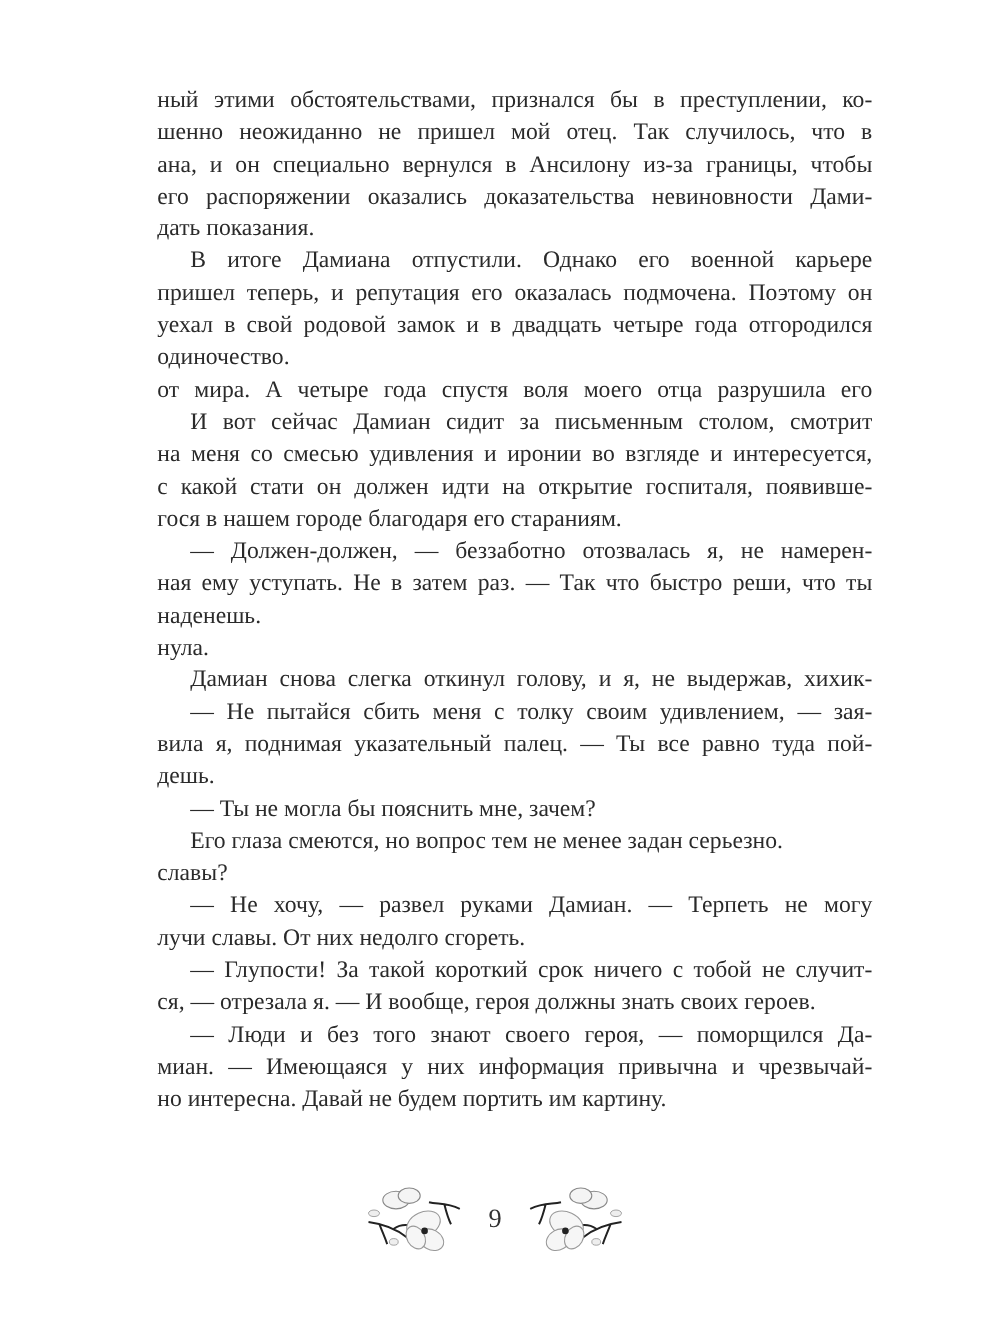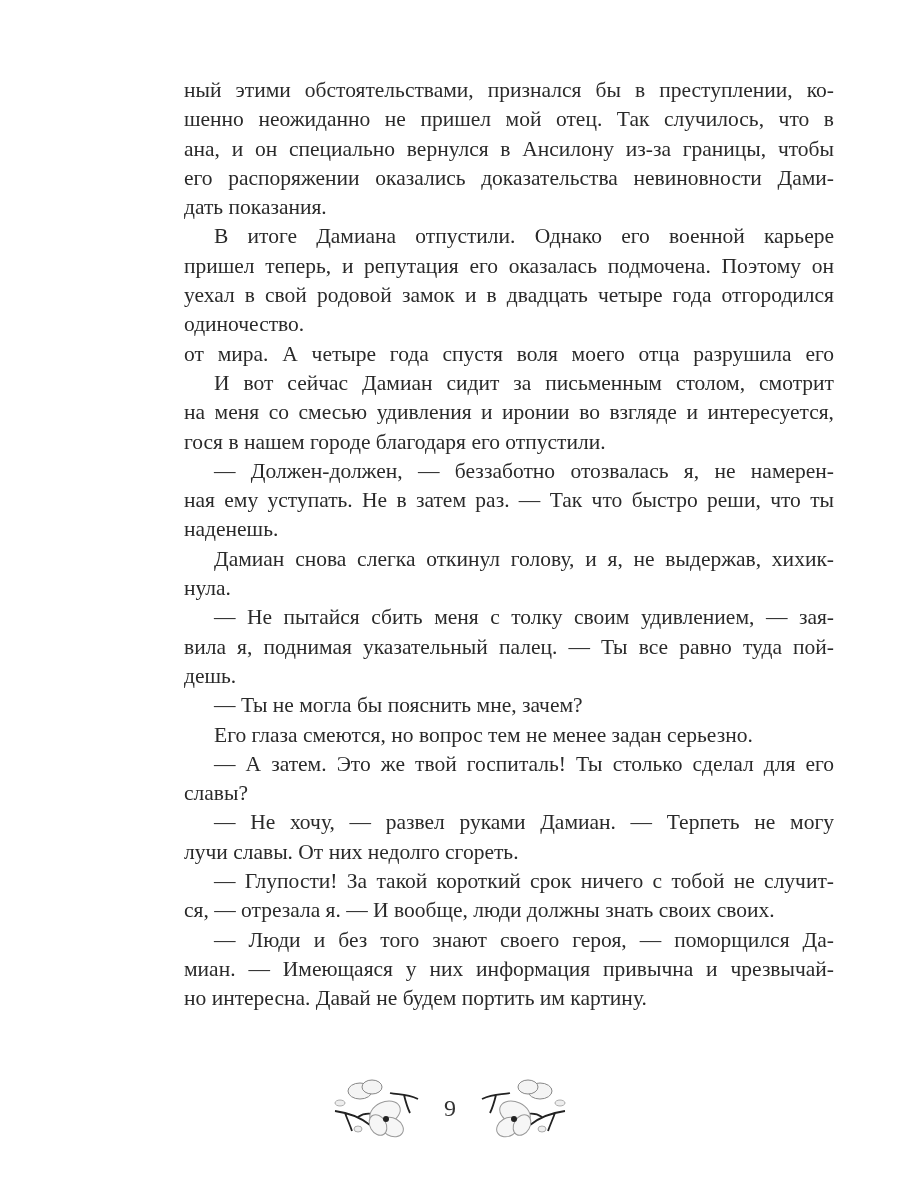--- a/index.html
+++ b/index.html
@@ -1,20 +1,20 @@
 <!DOCTYPE html>
 <html><head>
   <meta charset="utf-8">
   <style>
     html, body { margin: 0; padding: 0; background: #ffffff; }
     body { width: 900px; height: 1200px; position: relative; overflow: hidden; }
     .page {
       position: absolute; left: 143px; top: 76px; width: 650px;
       font-family: "Liberation Serif", "DejaVu Serif", serif;
-      font-size: 21.5px; line-height: 29.3px; color: #2a2a2a; margin-left: 41px;
+      font-size: 21.5px; line-height: 29.3px; color: #2a2a2a;
     }
     .line { display: block; white-space: nowrap; text-align: justify; text-align-last: justify; height: 29.3px; }
     .line.last { text-align-last: left; }
     .line.indent { padding-left: 30px; }
     .footer {
       position: absolute; top: 1068px; left: 330px; width: 240px; height: 80px;
       display: flex; align-items: center; justify-content: space-between;
     }
     .pagenum {
       font-family: "Liberation Serif", "DejaVu Serif", serif;
@@ -31,37 +31,37 @@
     <span class="line">ана, и он специально вернулся в Ансилону из-за границы, чтобы</span>
     <span class="line">его распоряжении оказались доказательства невиновности Дами-</span>
     <span class="line last">дать показания.</span>
     <span class="line indent">В итоге Дамиана отпустили. Однако его военной карьере</span>
     <span class="line">пришел теперь, и репутация его оказалась подмочена. Поэтому он</span>
     <span class="line">уехал в свой родовой замок и в двадцать четыре года отгородился</span>
     <span class="line last">одиночество.</span>
     <span class="line">от мира. А четыре года спустя воля моего отца разрушила его</span>
     <span class="line indent">И вот сейчас Дамиан сидит за письменным столом, смотрит</span>
     <span class="line">на меня со смесью удивления и иронии во взгляде и интересуется,</span>
-    <span class="line last">гося в нашем городе благодаря его отпустили.</span>
+    <span class="line">с какой стати он должен идти на открытие госпиталя, появивше-</span>
+    <span class="line last">гося в нашем городе благодаря его стараниям.</span>
     <span class="line indent">— Должен-должен, — беззаботно отозвалась я, не намерен-</span>
     <span class="line">ная ему уступать. Не в затем раз. — Так что быстро реши, что ты</span>
     <span class="line last">наденешь.</span>
+    <span class="line last">нула.</span>
     <span class="line indent">Дамиан снова слегка откинул голову, и я, не выдержав, хихик-</span>
-    <span class="line last">нула.</span>
     <span class="line indent">— Не пытайся сбить меня с толку своим удивлением, — зая-</span>
     <span class="line">вила я, поднимая указательный палец. — Ты все равно туда пой-</span>
     <span class="line last">дешь.</span>
     <span class="line indent last">— Ты не могла бы пояснить мне, зачем?</span>
     <span class="line indent last">Его глаза смеются, но вопрос тем не менее задан серьезно.</span>
-    <span class="line indent">— А затем. Это же твой госпиталь! Ты столько сделал для его</span>
     <span class="line last">славы?</span>
     <span class="line indent">— Не хочу, — развел руками Дамиан. — Терпеть не могу</span>
     <span class="line last">лучи славы. От них недолго сгореть.</span>
     <span class="line indent">— Глупости! За такой короткий срок ничего с тобой не случит-</span>
-    <span class="line last">ся, — отрезала я. — И вообще, люди должны знать своих своих.</span>
+    <span class="line last">ся, — отрезала я. — И вообще, героя должны знать своих героев.</span>
     <span class="line indent">— Люди и без того знают своего героя, — поморщился Да-</span>
     <span class="line">миан. — Имеющаяся у них информация привычна и чрезвычай-</span>
     <span class="line last">но интересна. Давай не будем портить им картину.</span>
   </div>
 
 <div class="footer">
   <svg class="flower" viewBox="0 0 95 70">
     <path d="M5 38 C20 40 30 44 40 52 M15 40 C18 48 20 52 22 58 M28 44 C34 40 40 40 46 42 M60 20 C68 22 76 20 88 26 M74 22 C76 30 78 36 80 40" stroke="#222" stroke-width="1.8" fill="none"></path>
     <ellipse cx="30" cy="18" rx="12" ry="8" fill="#f4f4f4" stroke="#888" stroke-width="1"></ellipse>
     <ellipse cx="42" cy="14" rx="10" ry="7" fill="#f4f4f4" stroke="#888" stroke-width="1"></ellipse>

